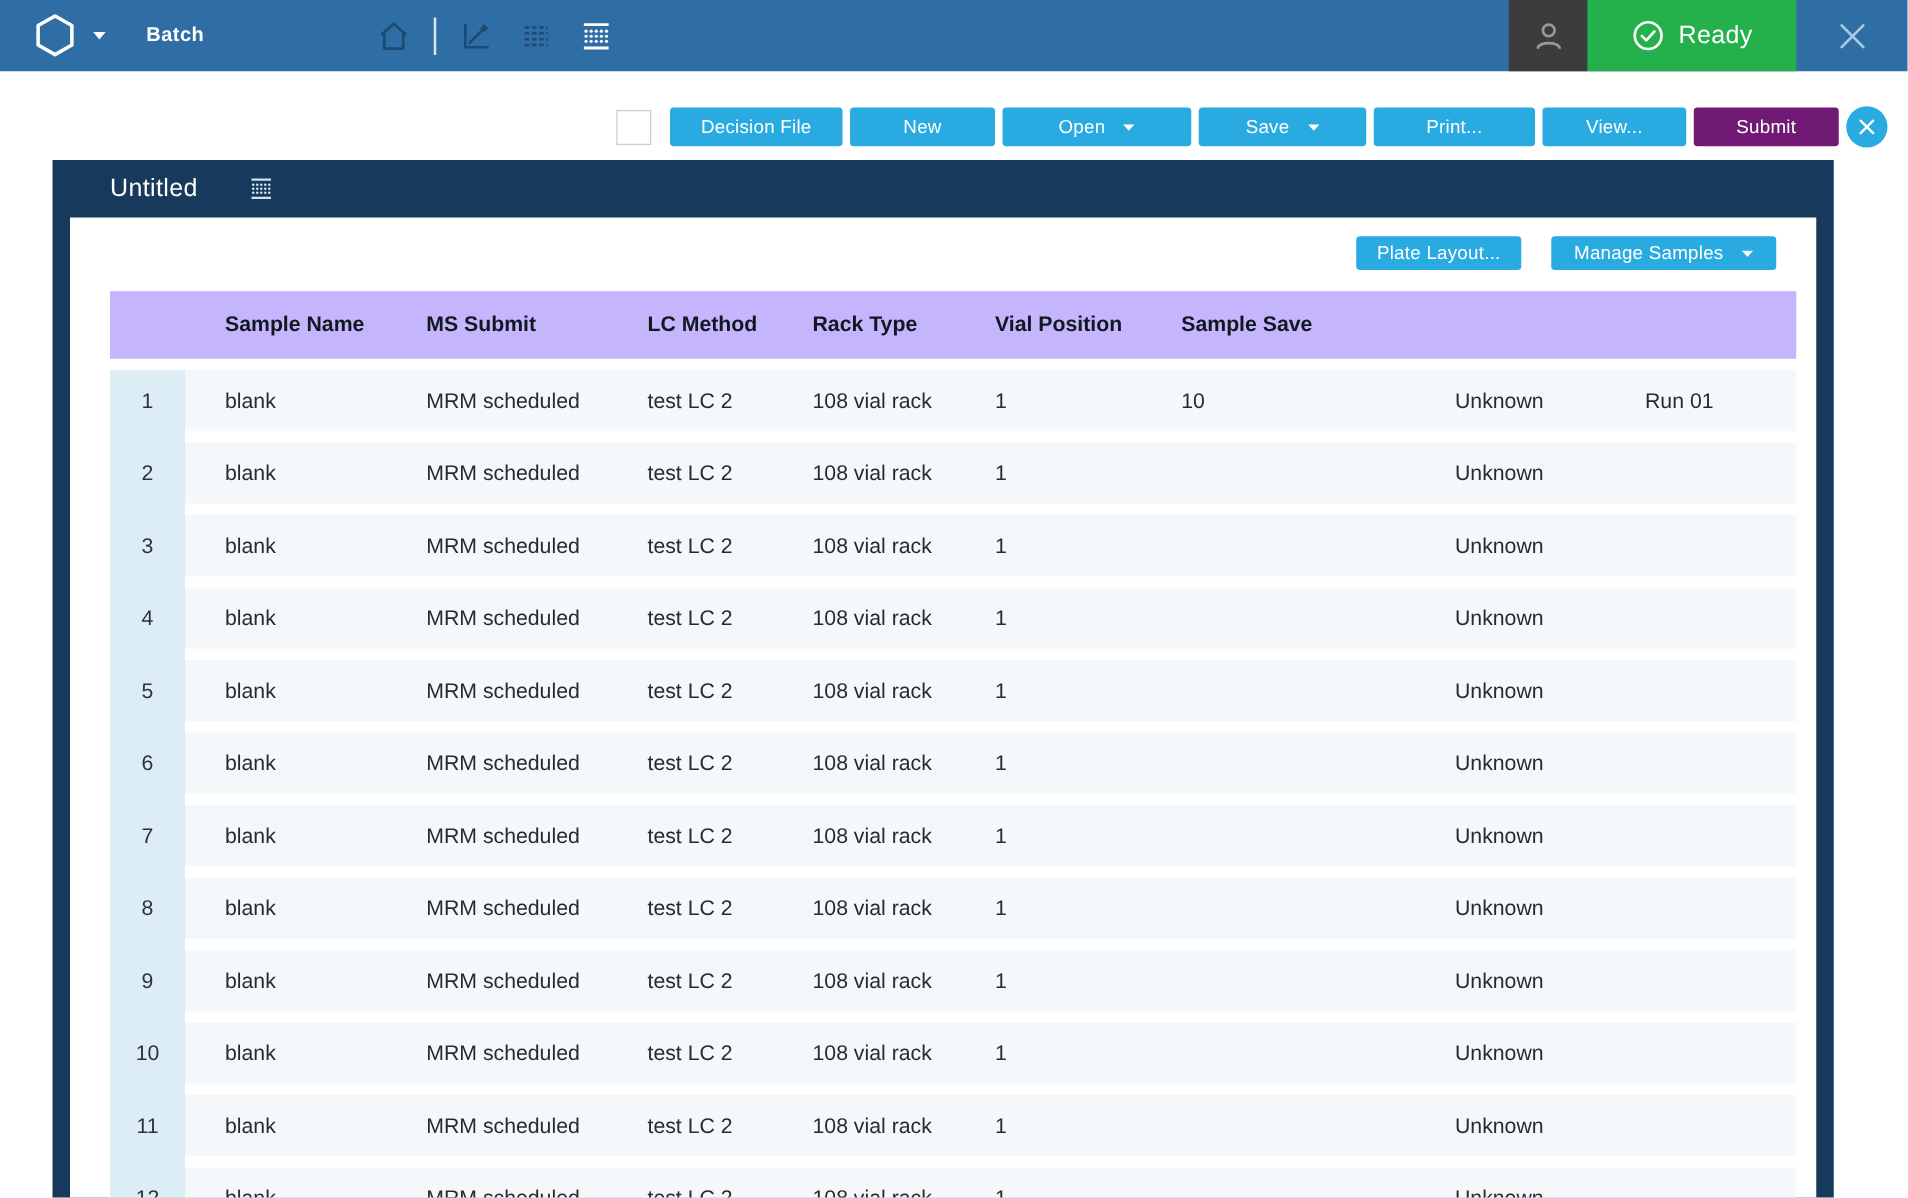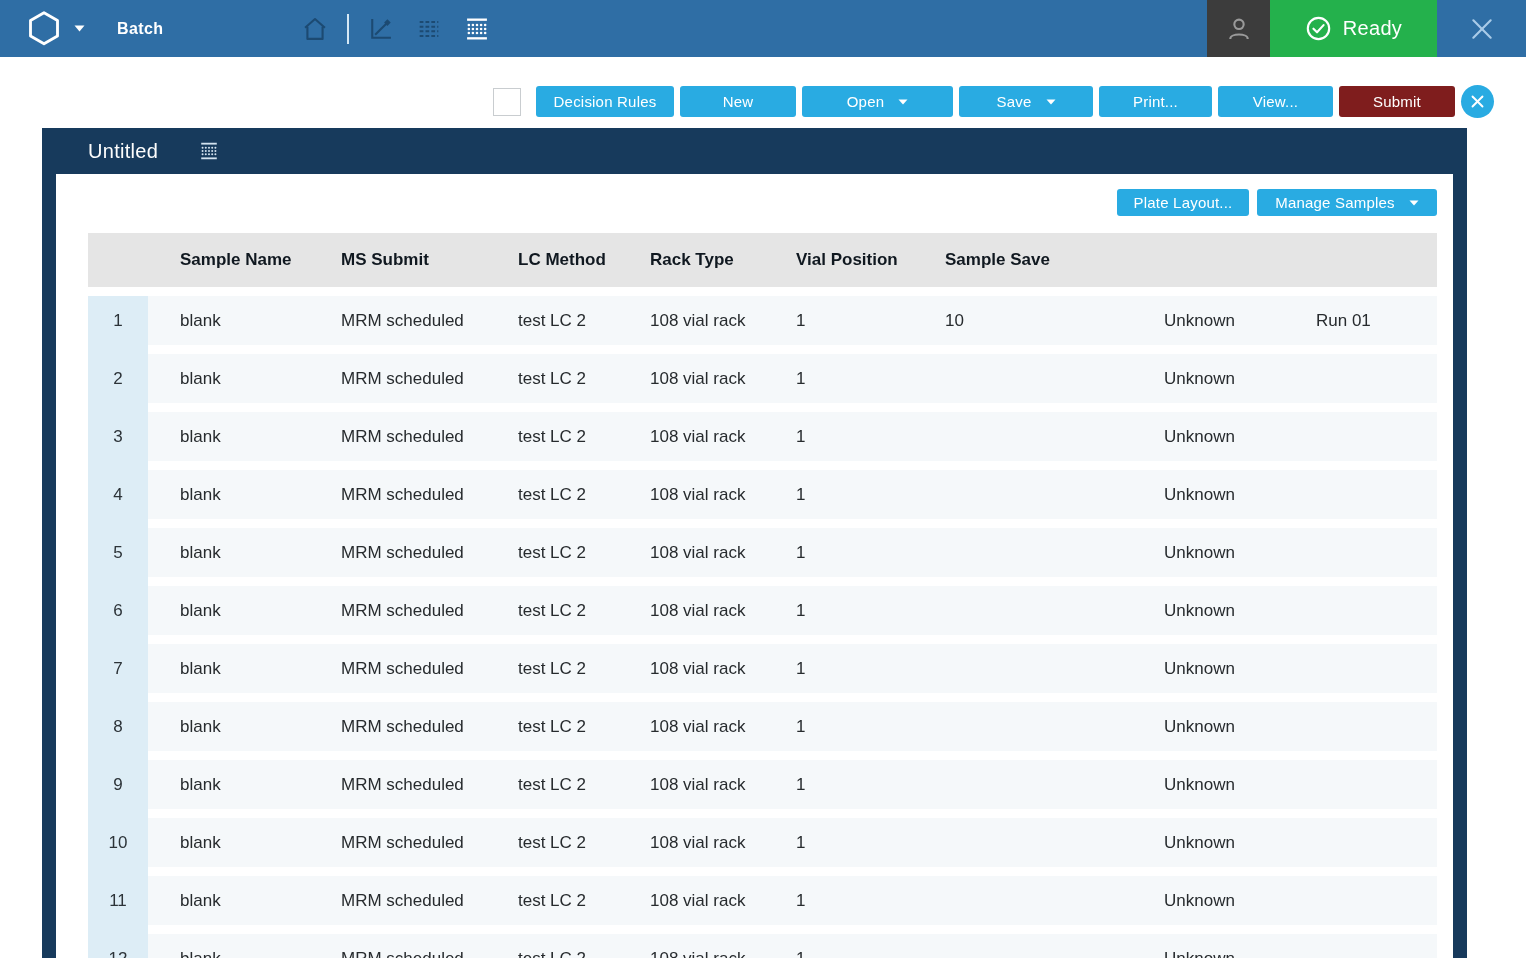--- a/index.html
+++ b/index.html
@@ -20,39 +20,39 @@
   .ready-btn { width:167px; background:#24b14c; display:flex; align-items:center; justify-content:center; gap:11px; cursor:pointer; }
   .ready-label { color:#ffffff; font-size:20px; letter-spacing:.3px; }
   .win-close { width:89px; display:flex; align-items:center; justify-content:center; cursor:pointer; }
 
   
   .toolbar { position:absolute; left:493px; top:86px; height:31px; display:flex; align-items:center; }
   .checkbox { width:28px; height:28px; background:#ffffff; border:1px solid #c9cdd0; margin-right:15px; cursor:pointer; }
   .btn { height:31px; border:none; border-radius:3px; background:#29abe2; color:#ffffff;
          font-family:"Liberation Sans", sans-serif; font-size:15px; letter-spacing:.2px;
          display:flex; align-items:center; justify-content:center; margin-right:6px; cursor:pointer; }
-  .btn.green { background:#7f1d1d; }
+  .btn.green { background:#701a75; }
   .btn .caret-box { margin-left:14px; display:flex; align-items:center; }
   .round-close { width:33px; height:33px; border-radius:50%; background:#29abe2;
                  display:flex; align-items:center; justify-content:center; cursor:pointer; }
 
   
   .panel { position:absolute; left:42px; top:128px; width:1425px; bottom:0; background:#173a5c; }
   .panel-header { height:46px; display:flex; align-items:center; padding-left:46px;gap:16px; }
   .panel-title { color:#fdfdfd; font-size:20px; letter-spacing:.3px; }
   .panel-header .icon-btn { margin-left:24px; display:flex; align-items:center; }
   .panel-content { position:absolute; left:14px; right:14px; top:46px; bottom:0; background:#ffffff; overflow:hidden; }
 
   .actions-row { margin-top:15px; padding-right:16px; display:flex; justify-content:flex-end; gap:8px; }
-  .actions-row .btn { height:27px; margin-right:0; font-size:15px; }
+  .actions-row .btn { height:27px; margin-right:16px; font-size:15px; }
 
   
   .grid { margin:17px 16px 0 32px; }
   .gridrow { display:grid; grid-template-columns:60px 161px 177px 132px 146px 149px 219px 152px 1fr; }
-  .thead { background:#e5e5e5; height:54px; }
+  .thead { background:#c4b5fd; height:54px; }
   .th { font-size:17px; font-weight:700; color:#101820; line-height:54px; padding-left:32px;
         white-space:nowrap; overflow:hidden; }
   .th.corner { padding:0; }
   .tbody { position:relative; }
   .tbody::before { content:""; position:absolute; left:0; top:0; width:60px; height:840px; background:#ddedf6; }
   .tr { position:relative; height:49px; margin-top:9px;
         background:linear-gradient(to right, transparent 60px, #f5f8fa 60px); }
   .td { font-size:17px; color:#272b2e; line-height:49px; padding-left:32px; white-space:nowrap; overflow:hidden; }
   .td.num { padding:0; text-align:center; color:#2c3338; }
   svg { display:block; }
@@ -149,39 +149,39 @@
             <path d="M4 4 L20 20"></path>
             <path d="M20 4 L4 20"></path>
           </svg>
       </span>
     </div>
   </div>
 </div>
 
 <div class="toolbar">
   <span class="checkbox"></span>
-  <button class="btn" style="width:138px">Decision Rules</button>
+  <button class="btn" style="width:138px">Decision File</button>
   <button class="btn" style="width:116px">New</button>
   <button class="btn" style="width:151px">
     <span>Open</span>
     <span class="caret-box">
         <svg width="10" height="6" viewBox="0 0 10 6">
           <path d="M0.5 0.5 L9.5 0.5 L5 5.5 Z" fill="#ffffff"></path>
         </svg>
       </span>
   </button>
   <button class="btn" style="width:134px">
     <span>Save</span>
     <span class="caret-box">
         <svg width="10" height="6" viewBox="0 0 10 6">
           <path d="M0.5 0.5 L9.5 0.5 L5 5.5 Z" fill="#ffffff"></path>
         </svg>
       </span>
   </button>
-  <button class="btn" style="width:113px">Print...</button>
+  <button class="btn" style="width:129px">Print...</button>
   <button class="btn" style="width:115px">View...</button>
   <button class="btn green" style="width:116px">Submit</button>
   <div class="round-close">
     <span>
       <svg width="15" height="15" viewBox="0 0 24 24" stroke="#ffffff" stroke-width="3" stroke-linecap="round">
           <path d="M4 4 L20 20"></path>
           <path d="M20 4 L4 20"></path>
         </svg>
     </span>
   </div>

